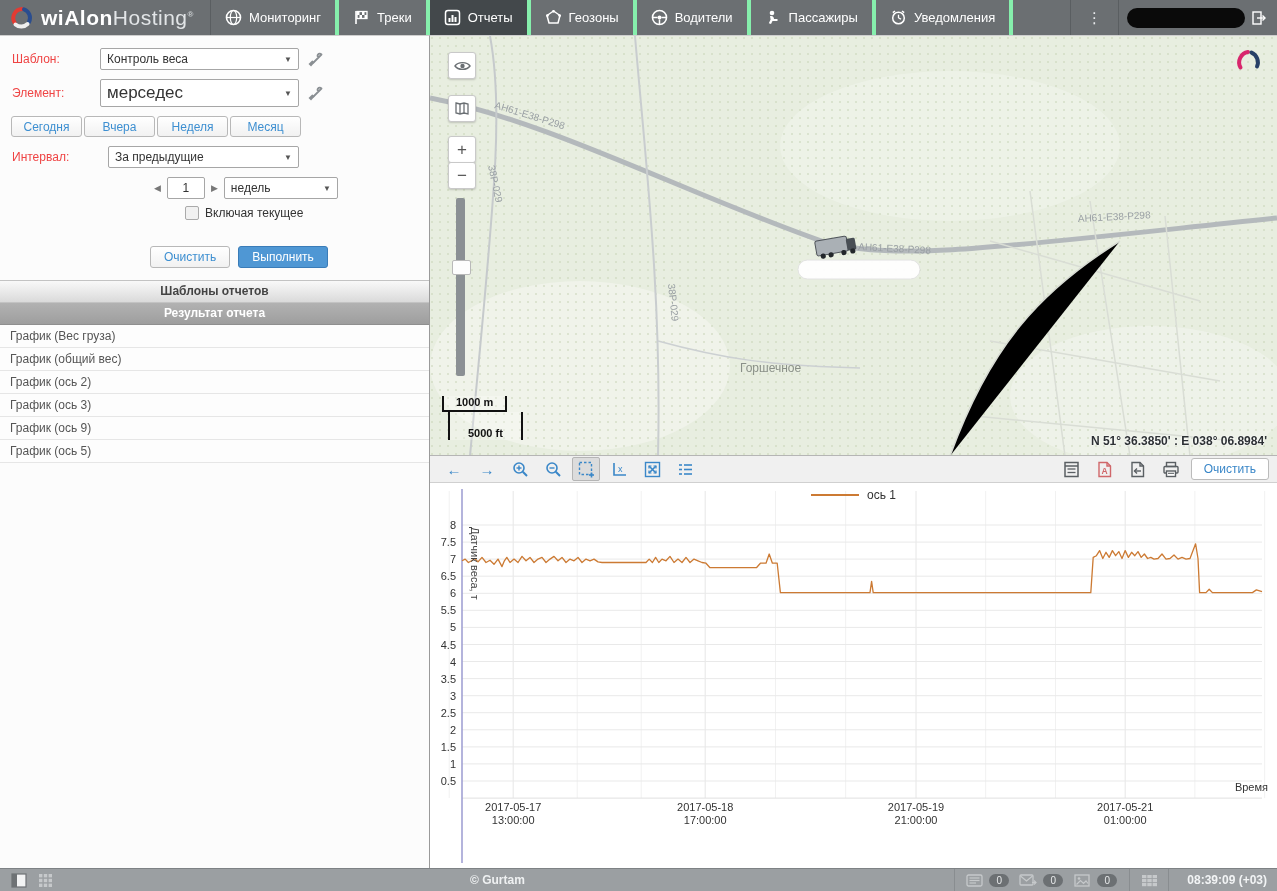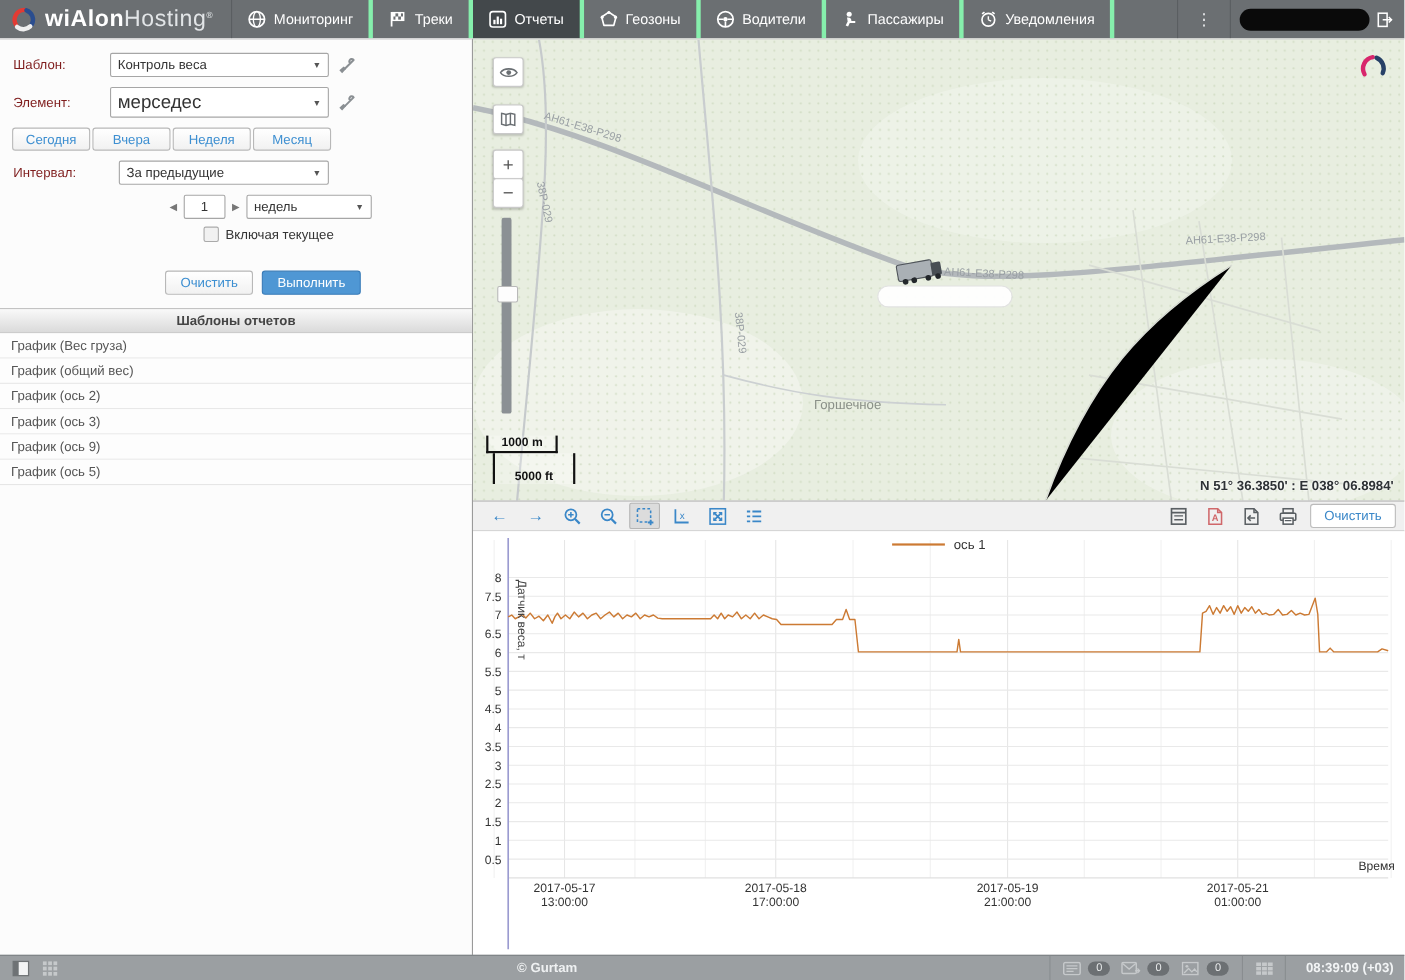--- a/index.html
+++ b/index.html
@@ -13,21 +13,21 @@
   .brand-txt sup{font-size:8px;color:#cfd3d5;}
   .nav-item{display:flex;align-items:center;gap:7px;padding:0 14px;font-size:13px;border-right:4px solid #86efac;cursor:pointer;white-space:nowrap;}
   .nav-item.active{background:#43484b;justify-content:flex-end;}
   .nav-spacer{flex:1}
   .nav-kebab{display:flex;align-items:center;padding:0 16px;border-left:1px solid #5a5e61;font-size:15px;color:#e8eaec;}
   .nav-user{display:flex;align-items:center;gap:6px;padding:0 10px 0 8px;border-left:1px solid #5a5e61;}
   .user-redacted{width:118px;height:20px;background:#0a0a0a;border-radius:10px;}
   
   #sidebar{position:absolute;left:0;top:35px;width:429px;bottom:22px;background:#fcfcfc;border-right:1px solid #9a9a9a;border-top:1px solid #cfcfcf;}
   .frow{display:flex;align-items:center;margin:0 0 9px 12px;}
-  .flabel{width:88px;font-size:12px;color:#7f1d1d;}
+  .flabel{width:88px;font-size:12px;color:#ef4444;}
   .selbox{width:185px;height:20px;border:1px solid #a6a6a6;border-radius:2px;background:#fff;display:flex;align-items:center;justify-content:space-between;padding:0 6px;font-size:12px;color:#333;cursor:pointer;}
   .selbox .car{font-size:8px;color:#555;}
   .selbox.big{height:26px;font-size:17px;}
   .wrench{margin-left:9px;cursor:pointer;display:flex;}
   .quickrow{display:flex;gap:2px;margin:0 0 9px 11px;}
   .qbtn{width:69px;height:19px;border:1px solid #b8b8b8;border-radius:3px;background:linear-gradient(#fff,#f1f1f1);color:#3d8fd1;font-size:12px;display:flex;align-items:center;justify-content:center;cursor:pointer;}
   .spinrow{display:flex;align-items:center;margin:0 0 7px 152px;gap:4px;}
   .spin-arrow{font-size:9px;color:#777;cursor:pointer;padding:2px;}
   .numbox{width:32px;height:18px;border:1px solid #a6a6a6;border-radius:2px;text-align:center;font-size:12px;color:#333;font-family:"Liberation Sans",sans-serif;}
   .selbox.small{width:100px;}
@@ -233,20 +233,21 @@
     <div class="chkrow">
       <span class="chk"></span>
       <span>Включая текущее</span>
     </div>
     <div class="actrow">
       <span class="btn-clear">Очистить</span>
       <span class="btn-exec">Выполнить</span>
     </div>
 
     <div class="sec-head1">Шаблоны отчетов</div>
+    <div class="sec-head2">Результат отчета</div>
     <div class="rrow">График (Вес груза)</div>
     <div class="rrow">График (общий вес)</div>
     <div class="rrow">График (ось 2)</div>
     <div class="rrow">График (ось 3)</div>
     <div class="rrow">График (ось 9)</div>
     <div class="rrow">График (ось 5)</div>
   </div>
 
   <div id="map">
     <svg width="847" height="420" viewBox="0 0 847 420">

